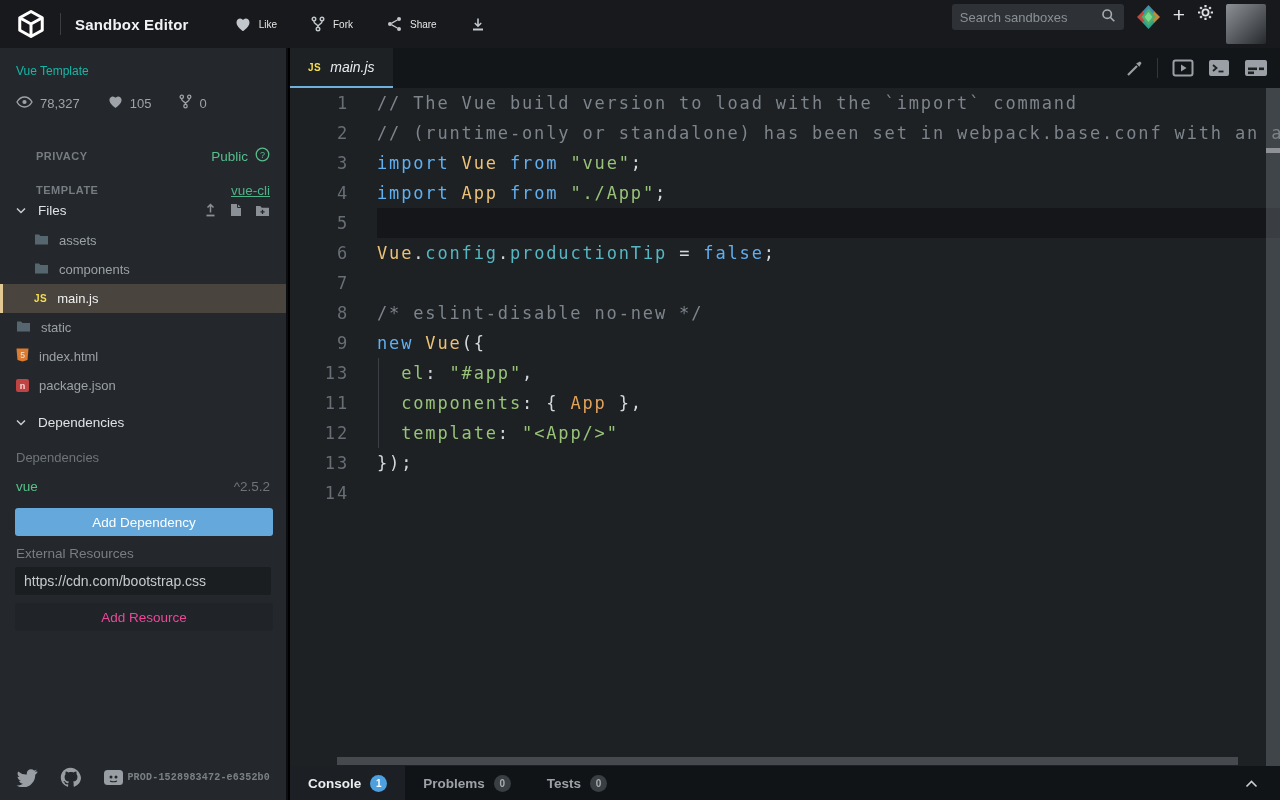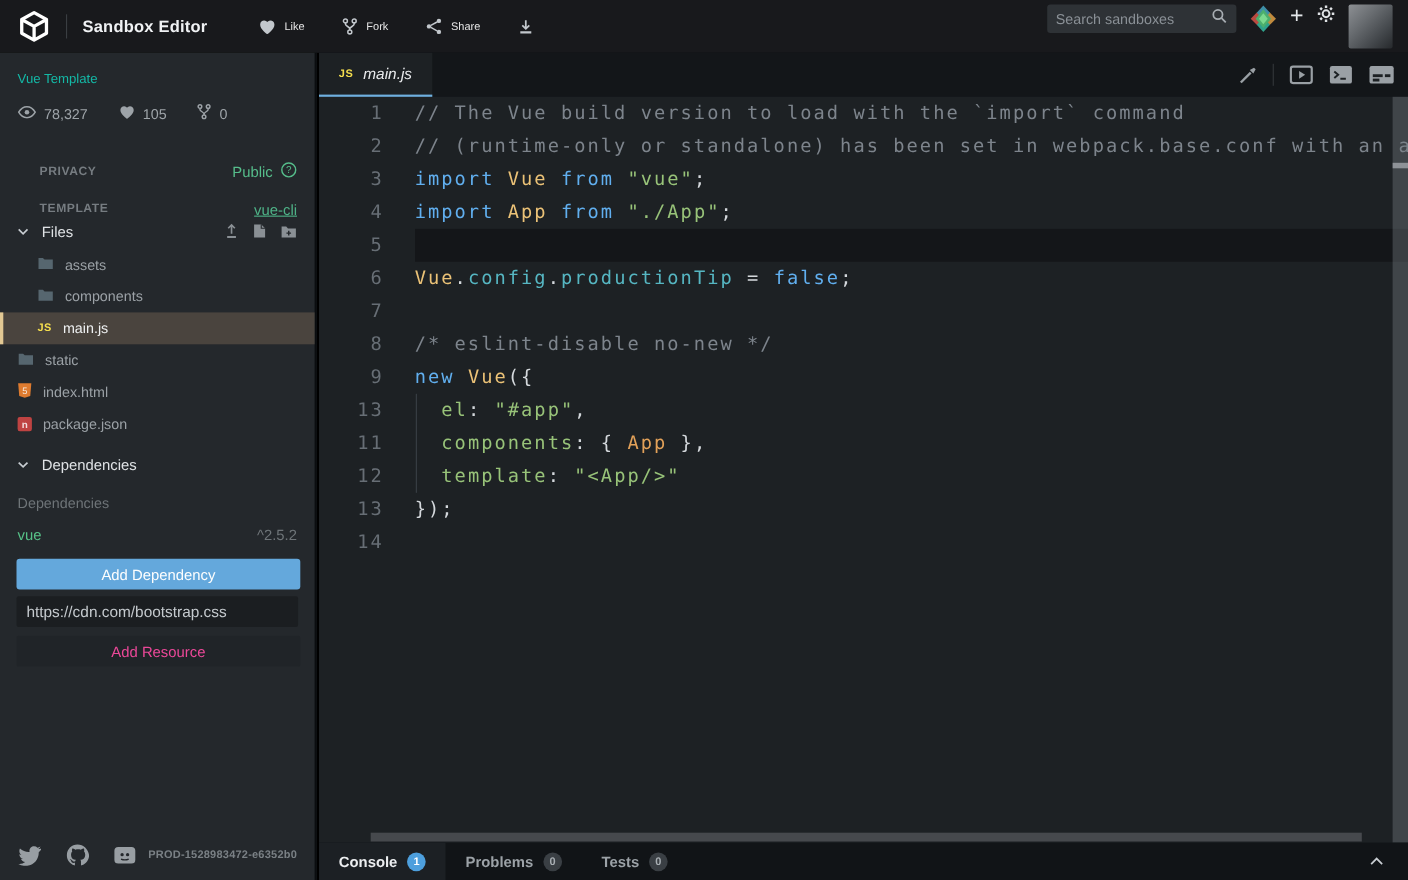--- a/index.html
+++ b/index.html
@@ -53,21 +53,21 @@
   .dep-version { color:#6E7478; }
   .btn-blue { display:block; margin:14px 15px 0 15px; width:258px; height:28px; background:#64A8DC; border:none;
               border-radius:3px; color:#FDFEFE; font-size:13.5px; font-family:"Liberation Sans",sans-serif; cursor:pointer; }
   .ext-label { padding:0 16px; color:#787E83; font-size:13.5px; margin-top:10px; }
   .resource-item { margin:6px 15px 0 15px; height:28px; background:#1B1E21; border-radius:2px; display:flex;
                    align-items:center; padding:0 9px; color:#C5CACE; font-size:14px; cursor:pointer; }
   .btn-ghost { display:block; margin:8px 15px 0 15px; width:258px; height:28px; background:#202428; border:none;
                border-radius:2px; color:#ec4899; font-size:13.5px; font-family:"Liberation Sans",sans-serif; cursor:pointer; }
   .sidebar-footer { position:absolute; left:0; bottom:12px; width:100%; display:flex; align-items:center; padding:0 16px; }
   .social { display:flex; gap:22px; align-items:center; }
-  .build-id { margin-left:auto; color:#7A8085; font-size:10px; font-weight:bold; letter-spacing:.2px; }
+  .build-id { margin-left:auto; color:#7A8085; font-size:10px; font-weight:bold; letter-spacing:.2px;font-family:Liberation Mono, monospace; }
 
   
   .editor { position:absolute; left:290px; top:48px; width:990px; height:752px; background:#1D2124; }
   .tabbar { position:absolute; left:0; top:0; width:100%; height:40px; background:#131619; display:flex; }
   .editor-tab { height:40px; padding:0 18px; background:#1D2124; display:flex; align-items:center; gap:9px;
                 border-bottom:2px solid #6FB0DF; cursor:pointer; }
   .tab-name { font-size:14px; font-style:italic; color:#E9EBED; }
   .tabbar-icons { margin-left:auto; display:flex; align-items:center; gap:14px; padding-right:12px; }
   .tabbar-sep { width:1px; height:20px; background:#33373B; }
 
@@ -326,20 +326,21 @@
 
   <div class="deps-sub">Dependencies</div>
 
   <div class="dep-row">
     <span class="dep-name">vue</span>
     <span class="dep-version">^2.5.2</span>
   </div>
 
   <button class="btn-blue">Add Dependency</button>
 
+  <div class="ext-label">External Resources</div>
   <div class="resource-item">https://cdn.com/bootstrap.css</div>
   <button class="btn-ghost">Add Resource</button>
 
   <div class="sidebar-footer">
     <div class="social">
       <span class="icon-btn">
         <svg width="22" height="18" viewBox="0 0 16 13">
             <path d="M15.5 1.6c-.55.25-1.15.4-1.77.48A3.1 3.1 0 0 0 15.1.37a6.2 6.2 0 0 1-1.96.75A3.08 3.08 0 0 0 10.9.15c-1.7 0-3.07 1.38-3.07 3.07 0 .24.03.48.08.7A8.73 8.73 0 0 1 1.57 1.7a3.05 3.05 0 0 0-.42 1.55c0 1.06.54 2 1.37 2.55-.5-.02-.98-.16-1.4-.39v.04c0 1.49 1.06 2.73 2.47 3.01-.26.07-.53.11-.81.11-.2 0-.39-.02-.58-.06.39 1.22 1.53 2.11 2.87 2.14A6.18 6.18 0 0 1 .5 11.93a8.7 8.7 0 0 0 4.72 1.38c5.66 0 8.76-4.69 8.76-8.76v-.4c.6-.43 1.12-.97 1.52-1.59z" fill="#989EA3"></path>
           </svg>
       </span>

